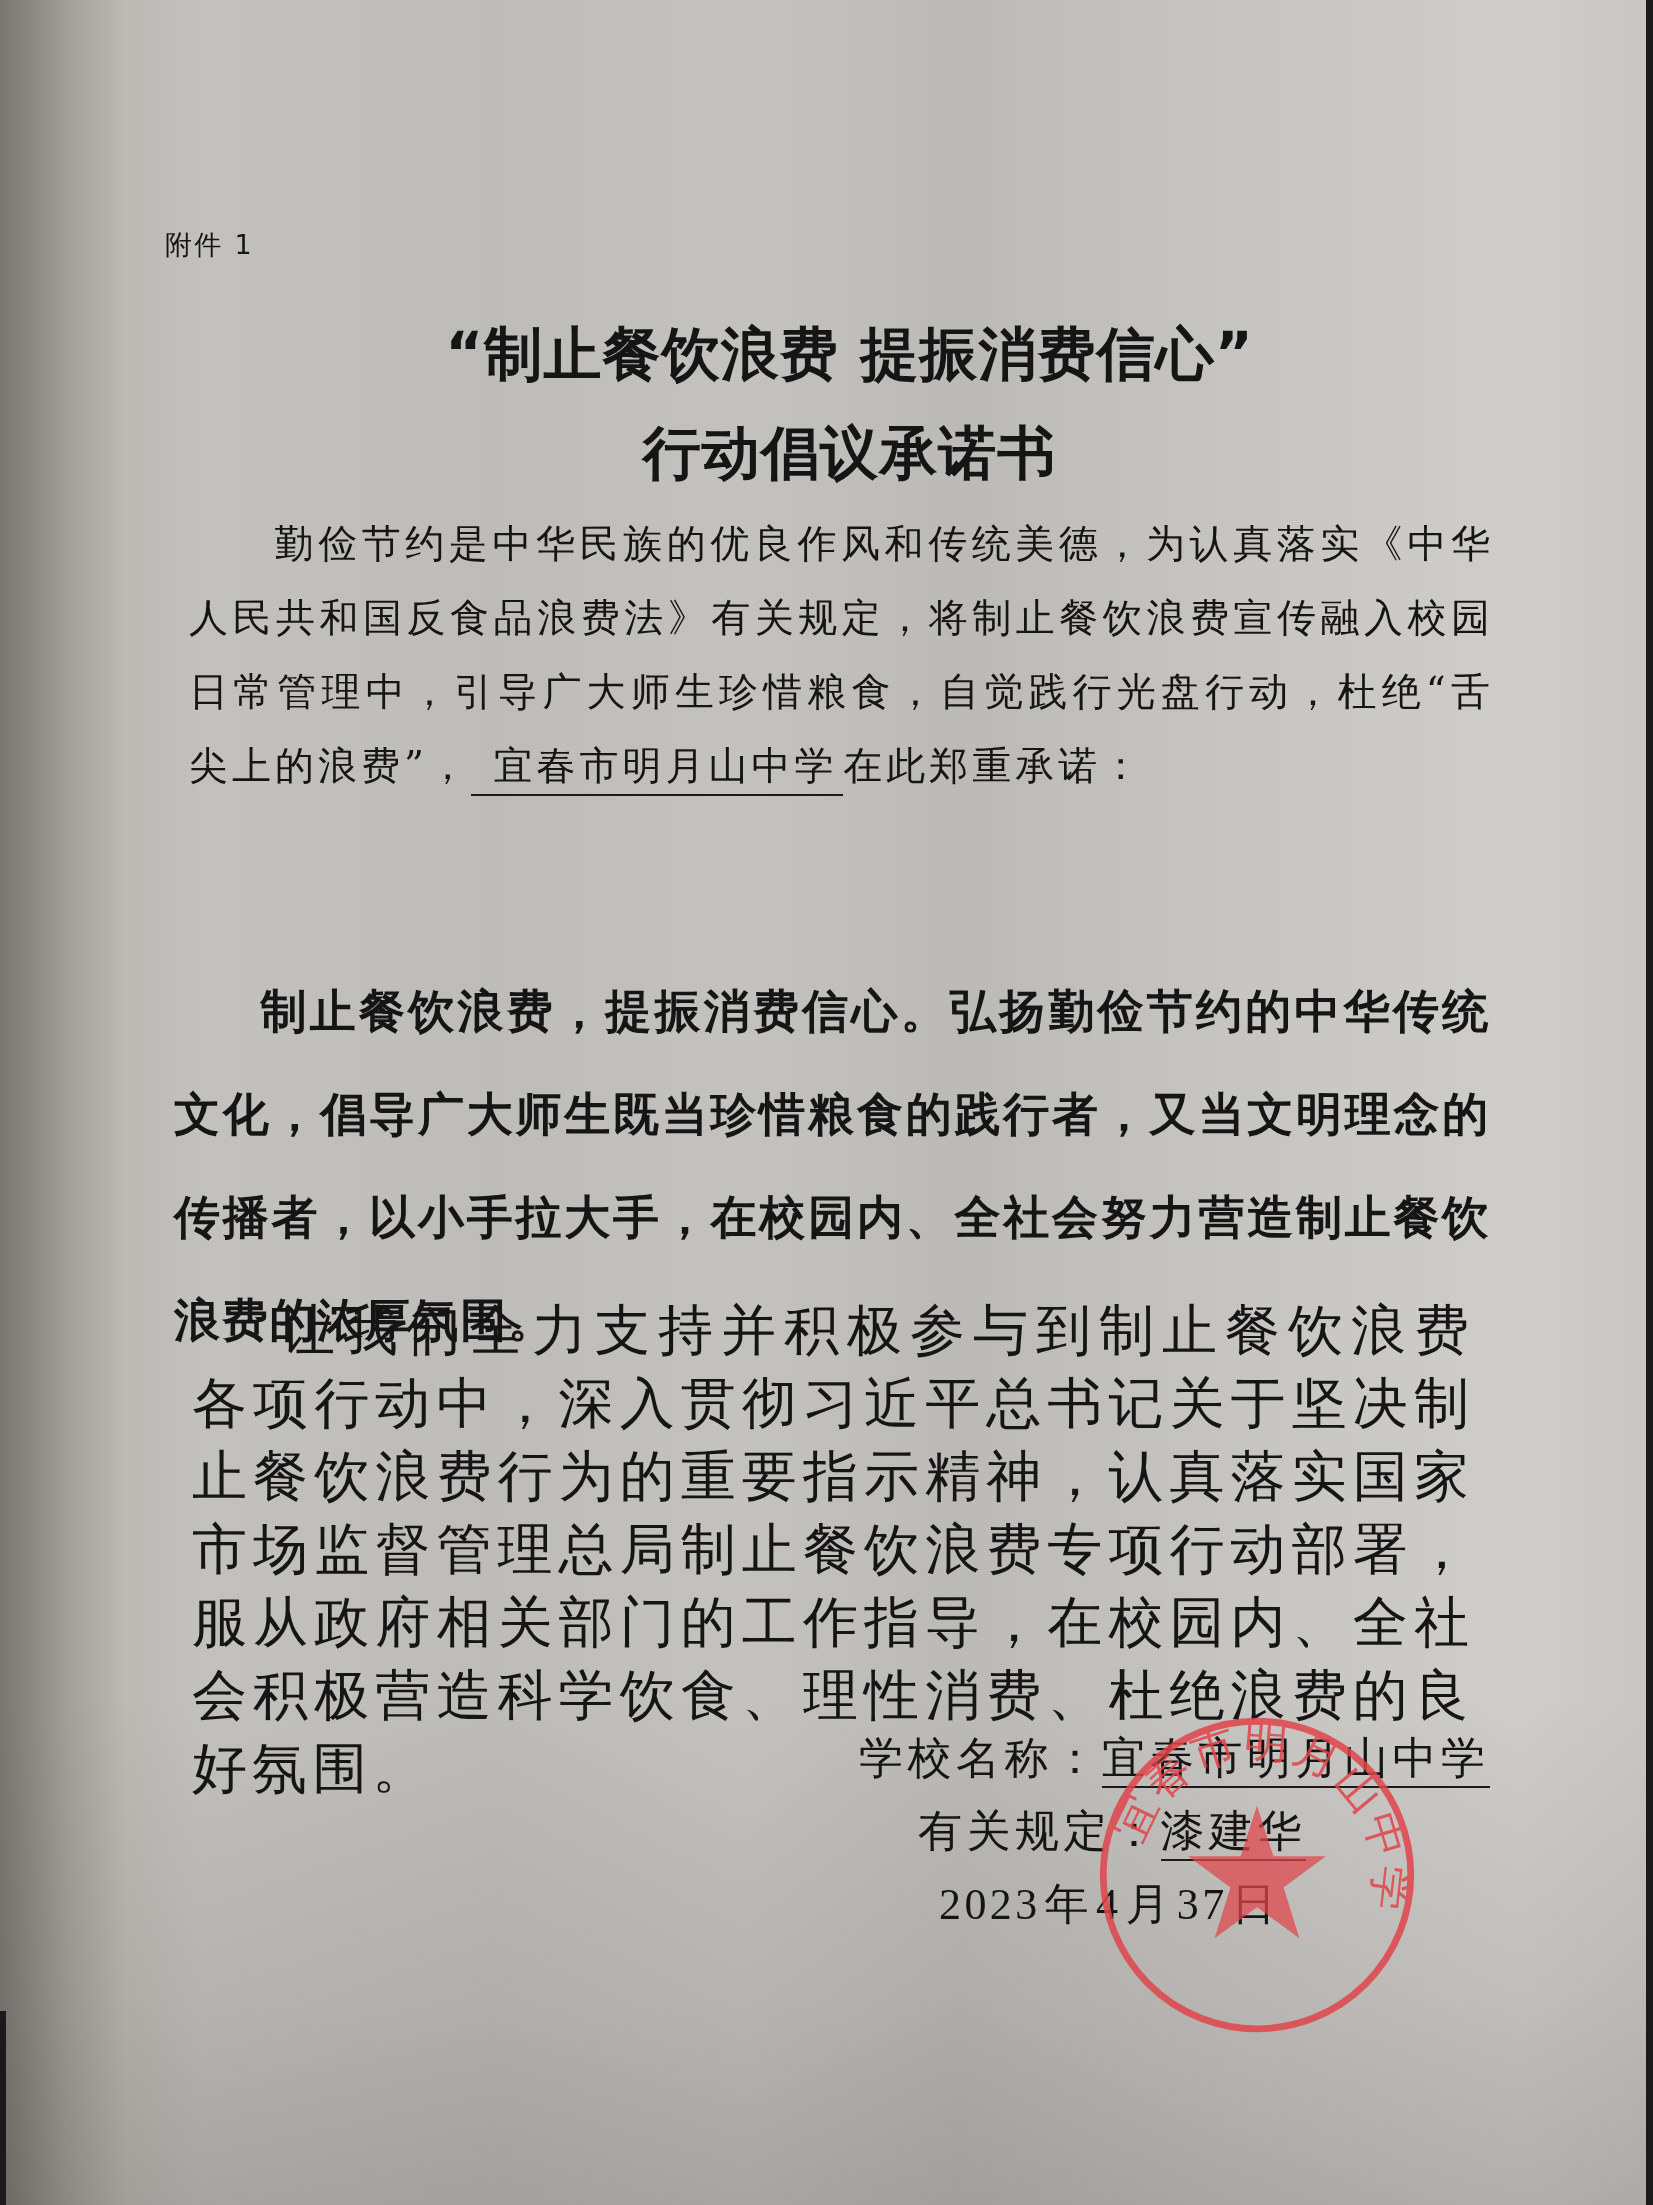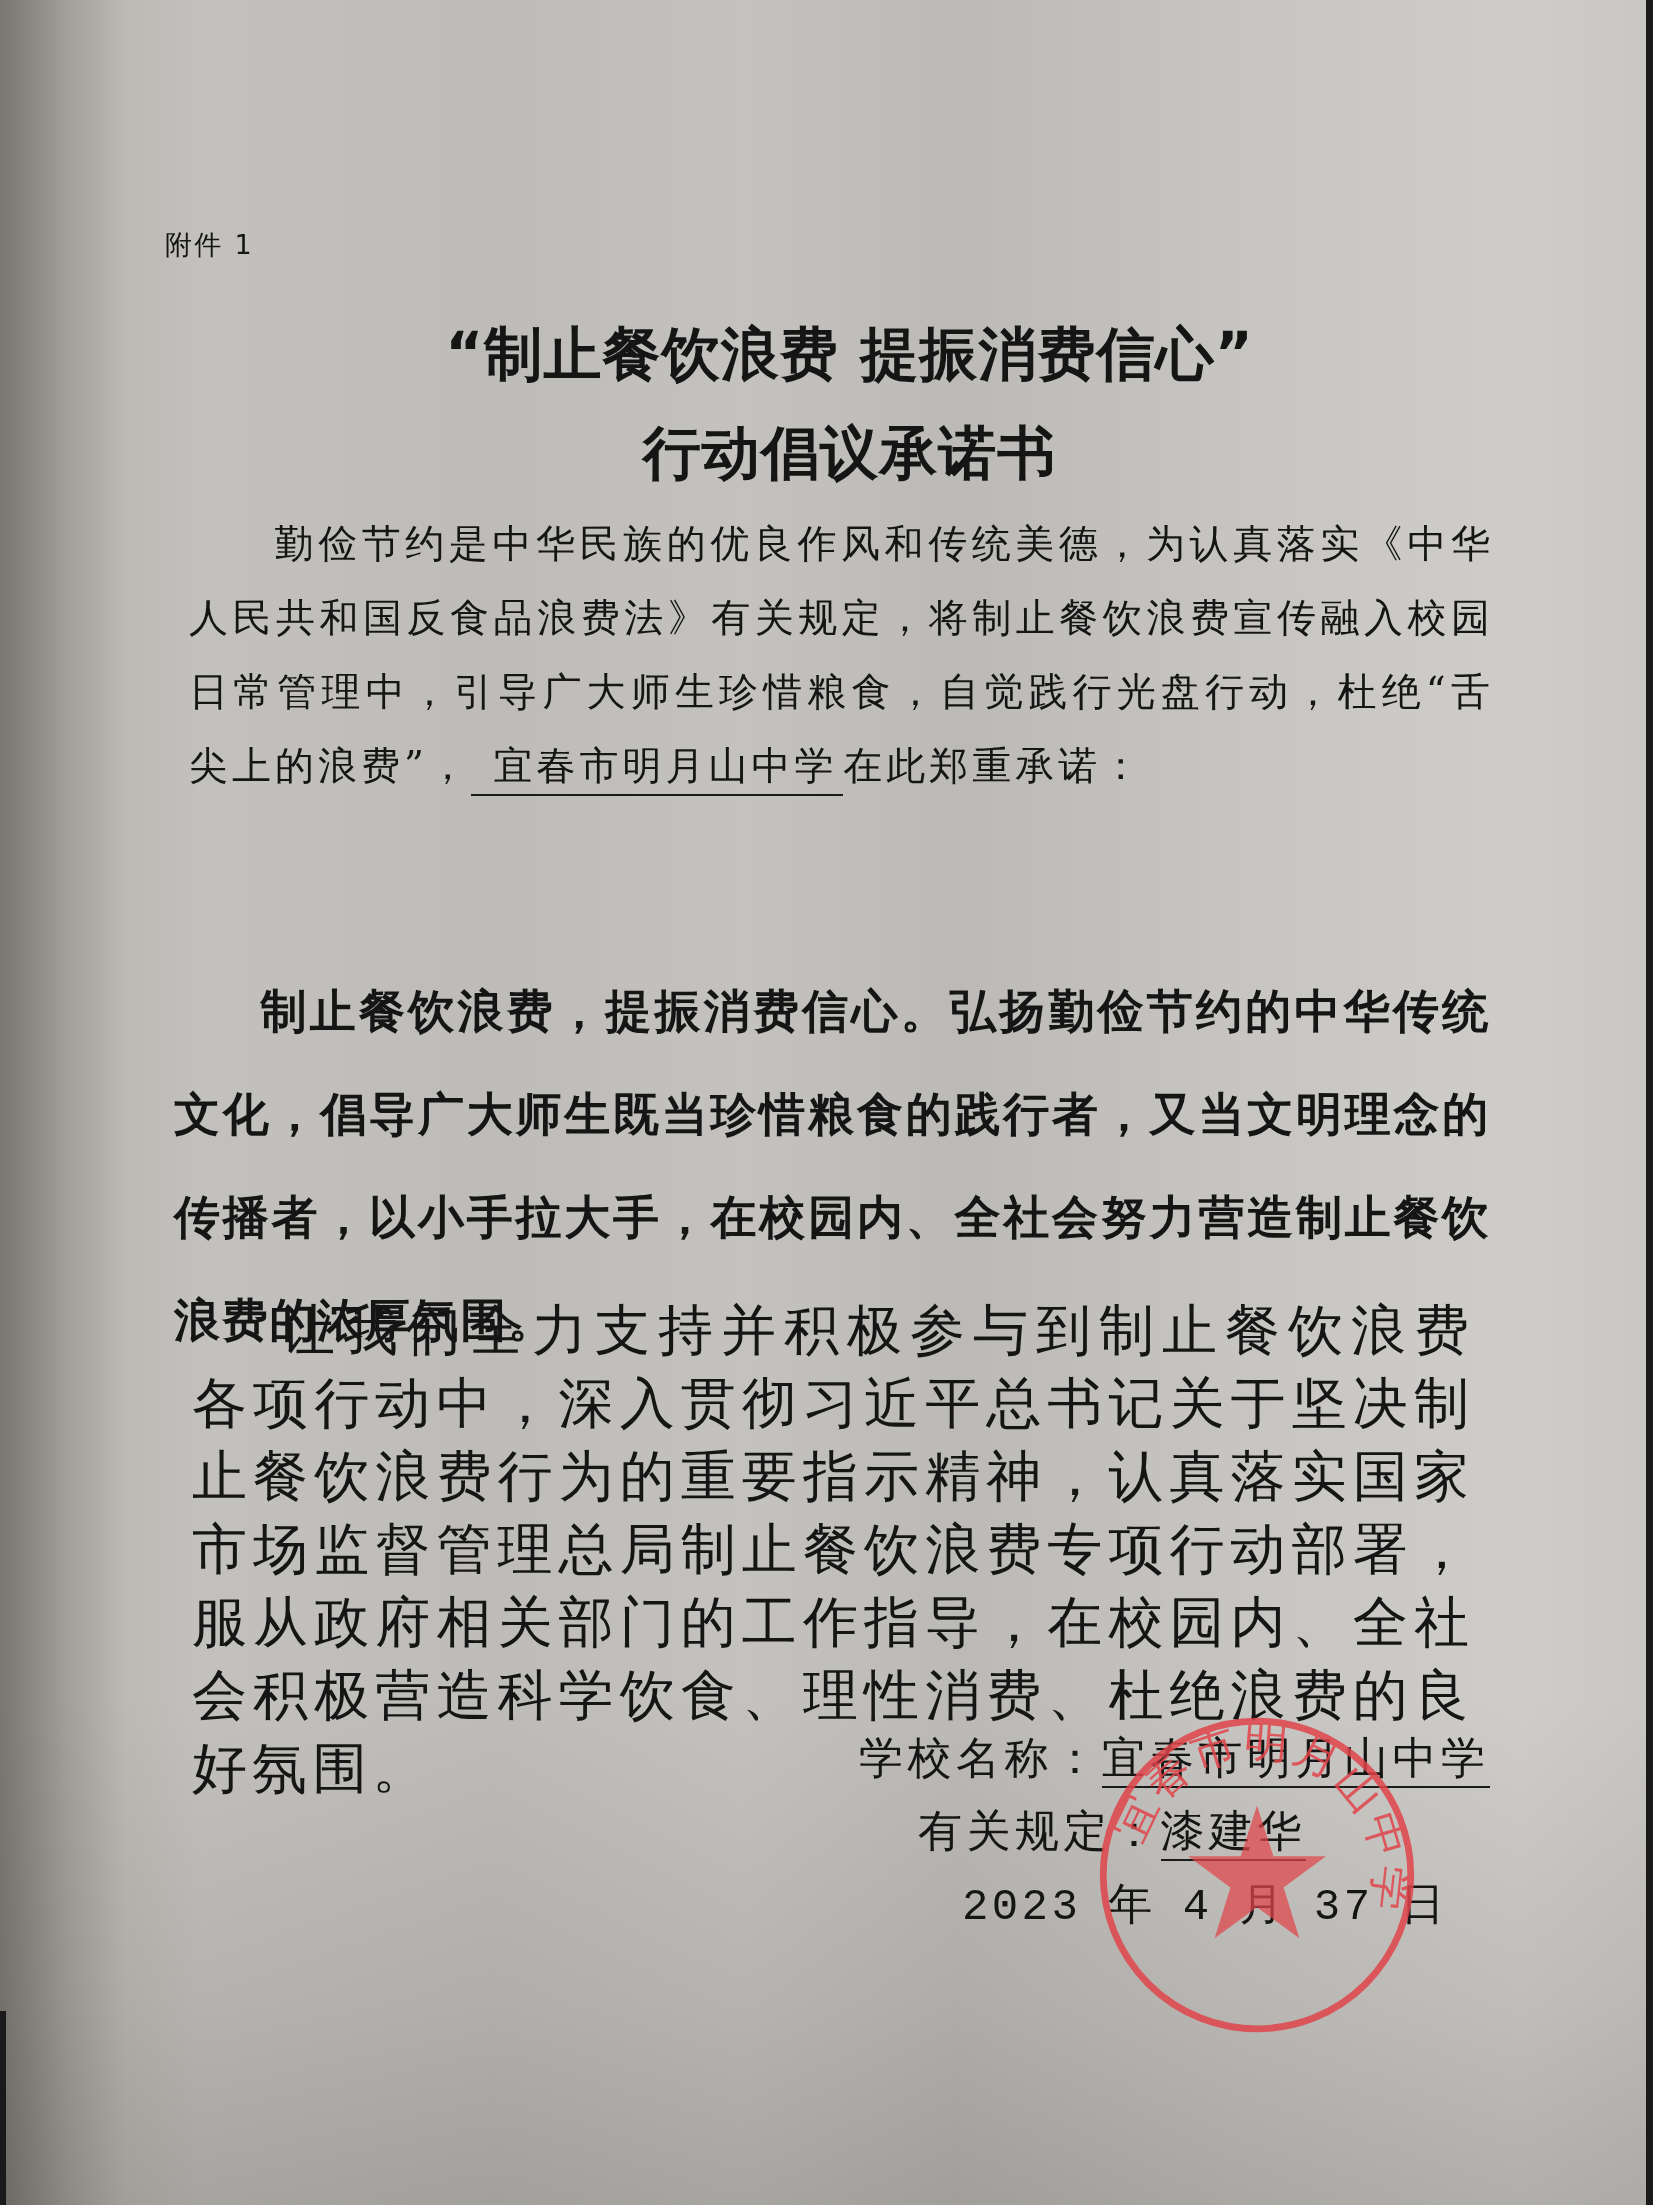--- a/index.html
+++ b/index.html
@@ -54,21 +54,21 @@
       font-family: "DejaVu Sans", "Liberation Sans", sans-serif; font-weight: bold;
       font-size: 46px; line-height: 103px; letter-spacing: 1.7px;
     }
     .p2 .indent { width: 85px; }
     .p3 { top: 1294px; left: 192px; width: 1282px; line-height: 73px; font-size: 55px; letter-spacing: 5.1px; }
     .sig-row { position: absolute; font-size: 44px; letter-spacing: 4.5px; white-space: nowrap; }
     .sig-school { left: 859px; top: 1729px; }
     .sig-rep { left: 918px; top: 1802px; }
     .sig-date { left: 935px; top: 1875px; letter-spacing: 3.4px; }
     .sig-val { display: inline-block; border-bottom: 2.8px solid #1a1a1a; line-height: 56px; }
-    .sig-date .num { font-family: Liberation Mono, monospace; margin: 0 27px; }
+    .sig-date .num { font-family: Liberation Serif, serif; margin: 0 4px; }
     .stamp {
       position: absolute; left: 1097px; top: 1715px; width: 320px; height: 320px;
       pointer-events: none; opacity: 0.85;
     }
   </style>
 </head>
 <body>
 
 <div class="shade-left"></div>
 <div class="shade-bottom"></div>

